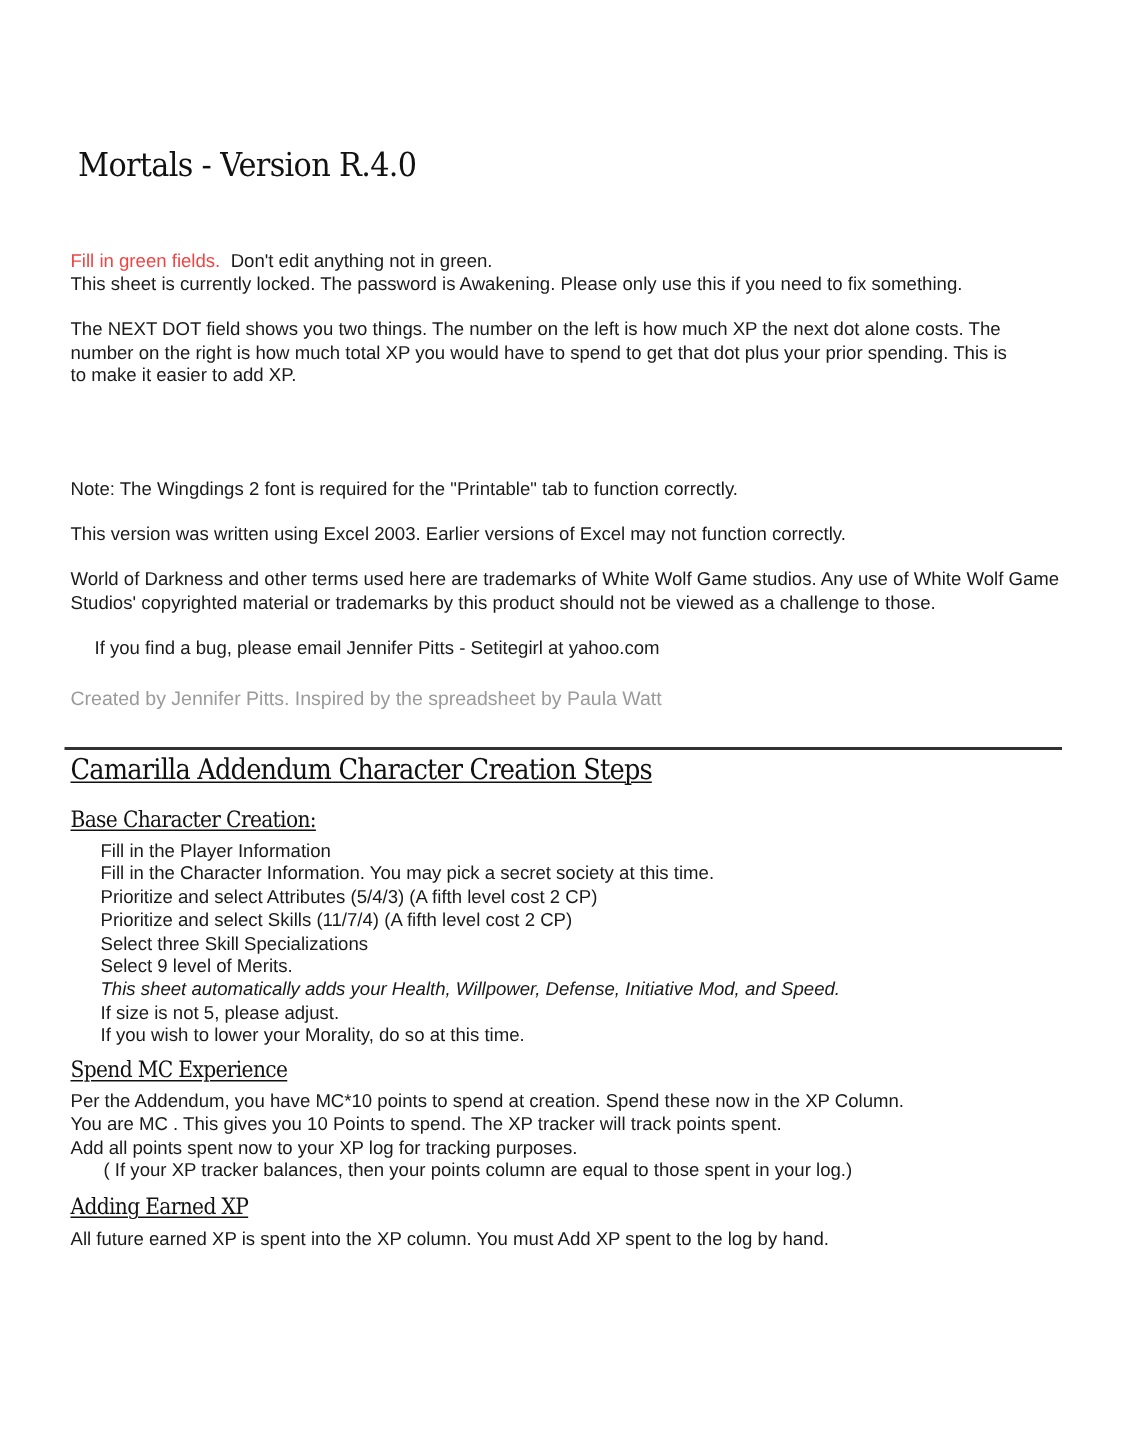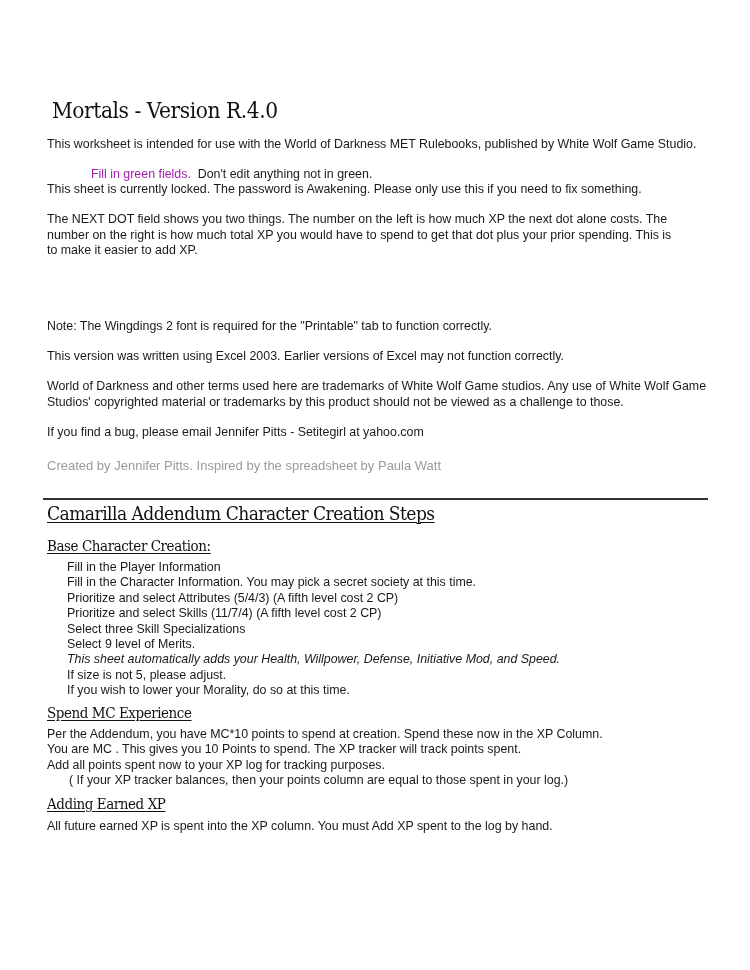--- a/index.html
+++ b/index.html
@@ -34,21 +34,21 @@
       transform-origin: left center;
     }
     .body-text {
       position: absolute;
       left: 47px;
       font-size: 12.4px;
       line-height: 15.5px;
       color: #1a1a1a;
       white-space: nowrap;
     }
-    .red { color: #a21caf; margin-left: 44px; }
+    .red { color: #ef4444; }
     .credit {
       position: absolute;
       left: 47px;
       top: 458px;
       font-size: 13px;
       color: #9a9a9a;
       white-space: nowrap;
     }
     .rule {
       position: absolute;
@@ -95,21 +95,20 @@
     .italic { font-style: italic; }
     .indent { padding-left: 22px !important; }
   </style>
 </head>
 <body>
 
 <div class="page">
 
   <div class="title">Mortals - Version R.4.0</div>
 
-  <div class="body-text" style="top:137px;">This worksheet is intended for use with the World of Darkness MET Rulebooks, published by White Wolf Game Studio.</div>
 
   <div class="body-text" style="top:167px;">
     <span class="red">Fill in green fields.</span>&nbsp;
     <span>Don't edit anything not in green.</span>
   </div>
   <div class="body-text" style="top:182px;">This sheet is currently locked. The password is Awakening. Please only use this if you need to fix something.</div>
 
   <div class="body-text" style="top:212px;">
     <div>The NEXT DOT field shows you two things. The number on the left is how much XP the next dot alone costs. The</div>
     <div>number on the right is how much total XP you would have to spend to get that dot plus your prior spending. This is</div>
@@ -119,21 +118,21 @@
 
   <div class="body-text" style="top:319px;">Note: The Wingdings 2 font is required for the "Printable" tab to function correctly.</div>
 
   <div class="body-text" style="top:349px;">This version was written using Excel 2003.  Earlier versions of Excel may not function correctly.</div>
 
   <div class="body-text" style="top:379px;">
     <div>World of Darkness and other terms used here are trademarks of White Wolf Game studios. Any use of White Wolf Game</div>
     <div>Studios' copyrighted material or trademarks by this product should not be viewed as a challenge to those.</div>
   </div>
 
-  <div class="body-text" style="top:425px;">If you find a bug, please email Jennifer Pitts - Setitegirl at yahoo.com</div>
+  <div class="body-text" style="top:425px;margin-left:16px;">If you find a bug, please email Jennifer Pitts - Setitegirl at yahoo.com</div>
 
   <div class="credit">Created by Jennifer Pitts. Inspired by the spreadsheet by Paula Watt</div>
 
   <div class="rule"></div>
 
   <div class="heading h-main">Camarilla Addendum Character Creation Steps</div>
 
   <div class="heading h-sub" style="top:537px;">Base Character Creation:</div>
 
   <ul class="list" style="top:560px;margin-left:20px;">

